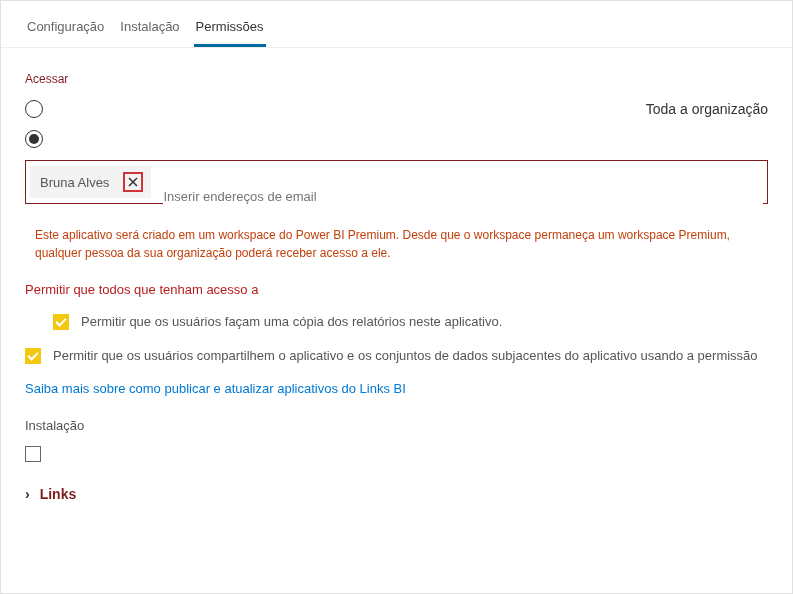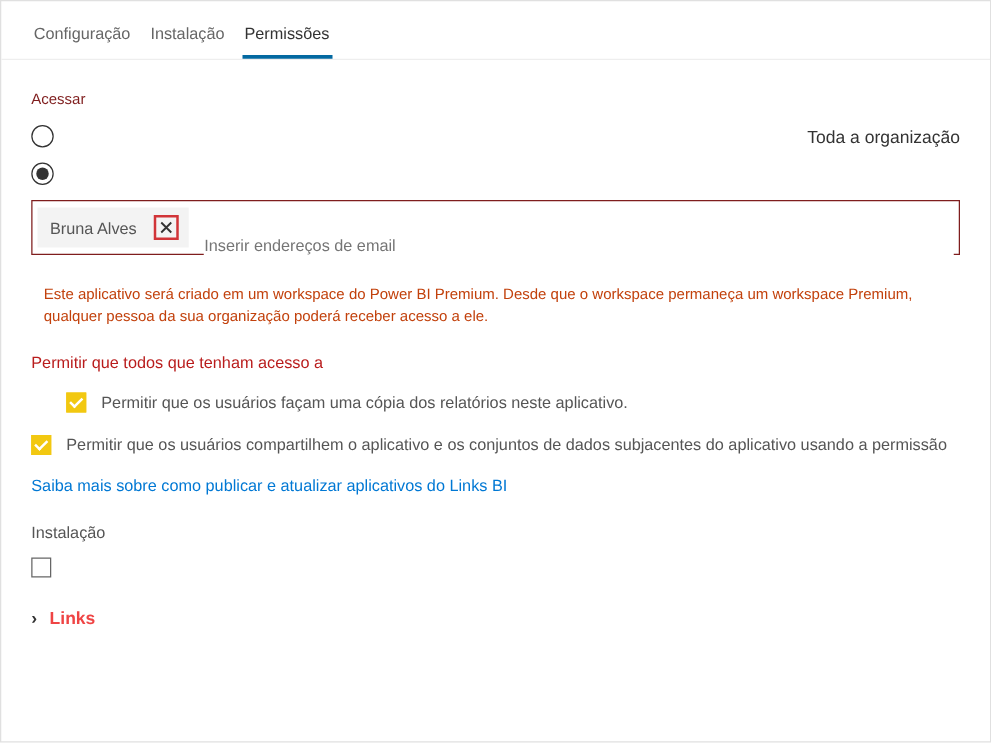--- a/index.html
+++ b/index.html
@@ -186,21 +186,21 @@
     }
     .chevron {
       font-size: 14px;
       color: #333;
       margin-right: 10px;
       font-weight: bold;
     }
     .links-label {
       font-weight: 600;
       font-size: 14px;
-      color: #ef4444;
+      color: #7f1d1d;
     }
   </style>
 </head>
 <body>
 
 <div class="tabs">
   <div class="tab">Configuração</div>
   <div class="tab">Instalação</div>
   <div class="tab active">Permissões</div>
 </div>

